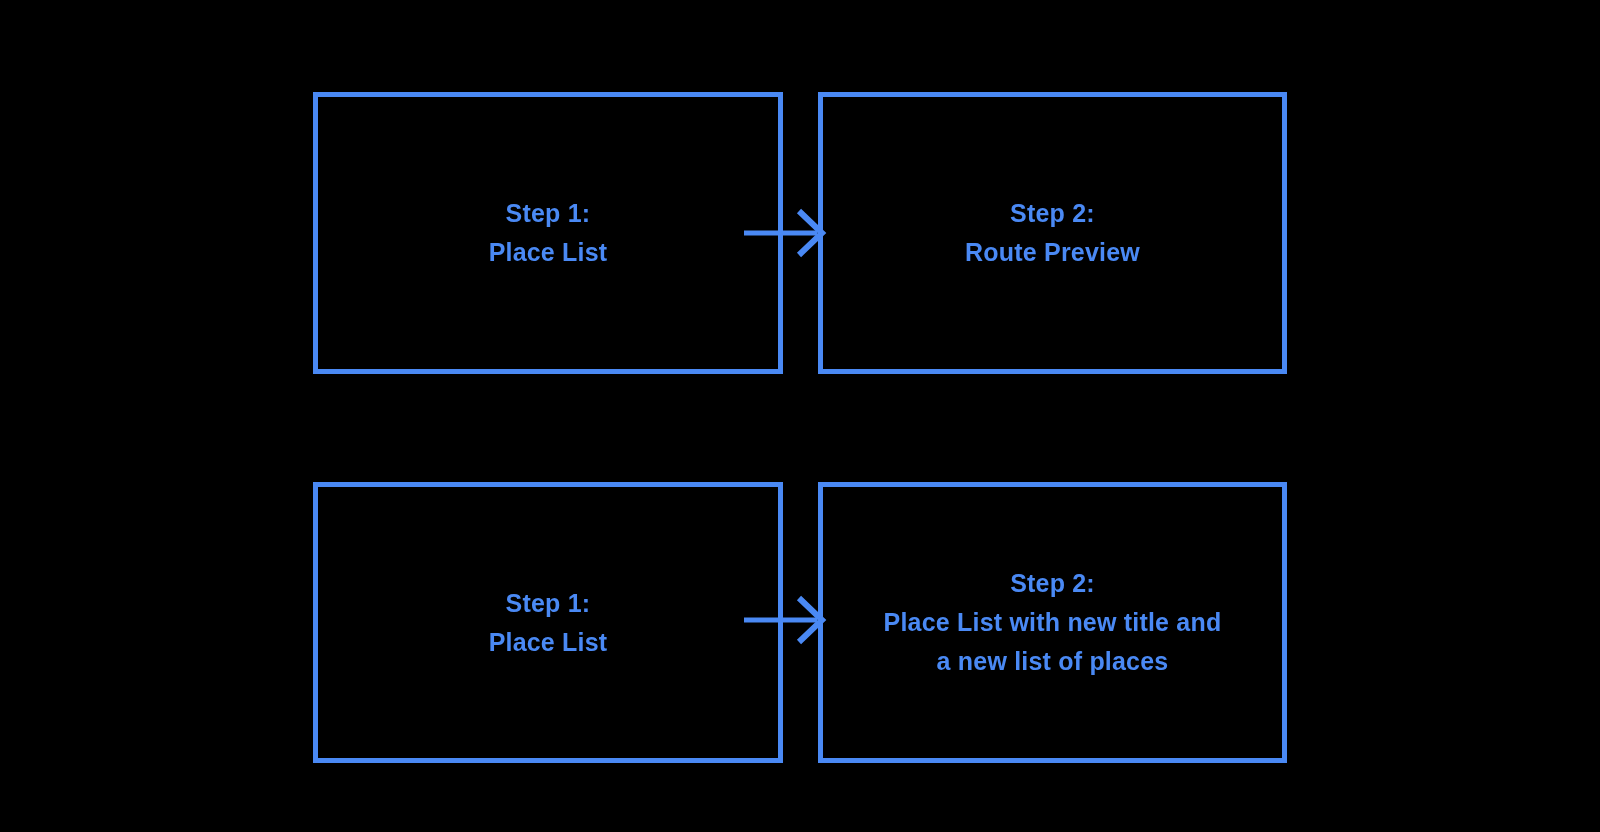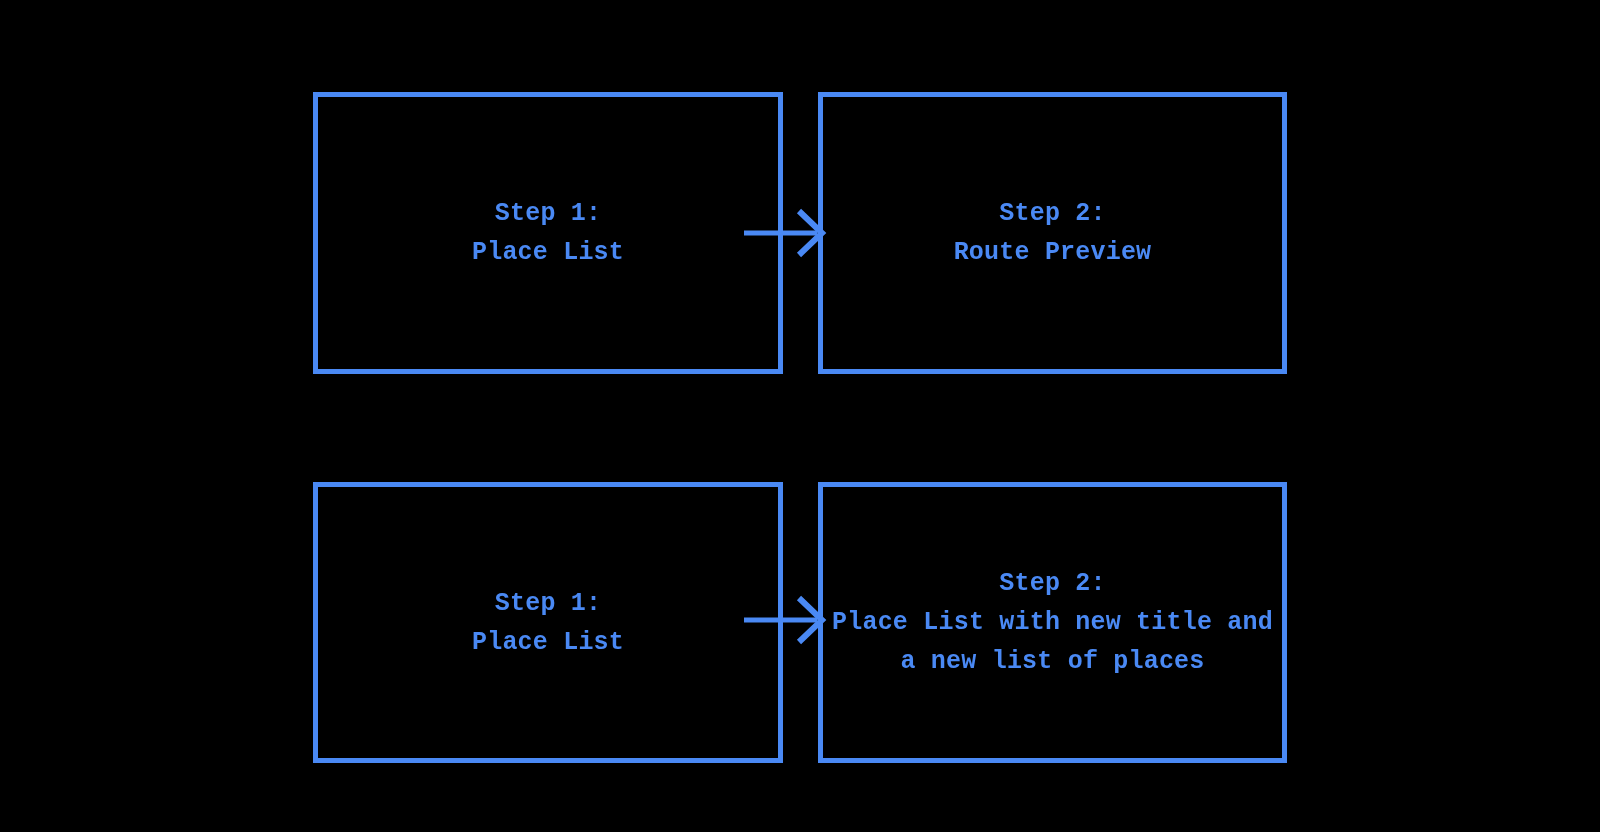--- a/index.html
+++ b/index.html
@@ -9,21 +9,21 @@
   * { margin: 0; padding: 0; box-sizing: border-box; }
   html, body {
     background: var(--bg);
   }
   .stage {
     position: relative;
     width: 1408px;
     height: 832px;
     background: var(--bg);
     overflow: hidden;
-    font-family: Liberation Mono, monospace;
+    font-family: Liberation Sans, sans-serif;
   }
   .flow-box {
     position: absolute;
     border: 5px solid var(--accent);
     background: transparent;
     display: flex;
     align-items: center;
     justify-content: center;
   }
   .flow-box .box-label {

